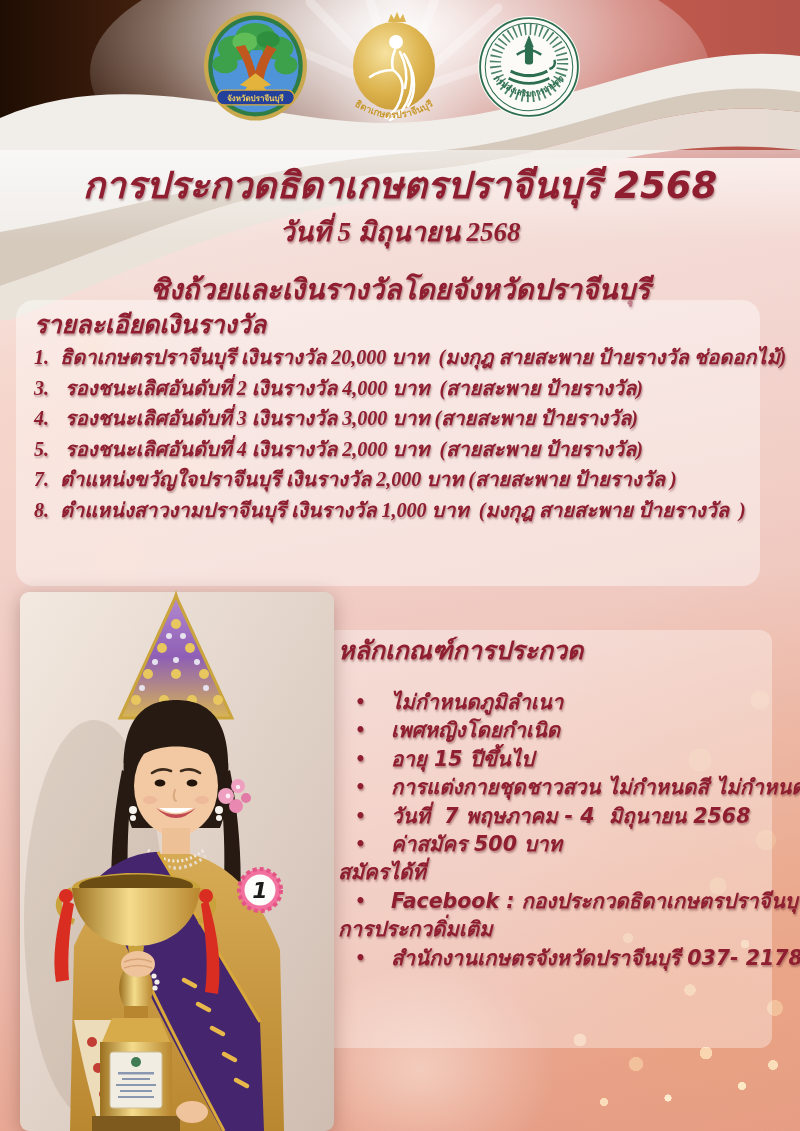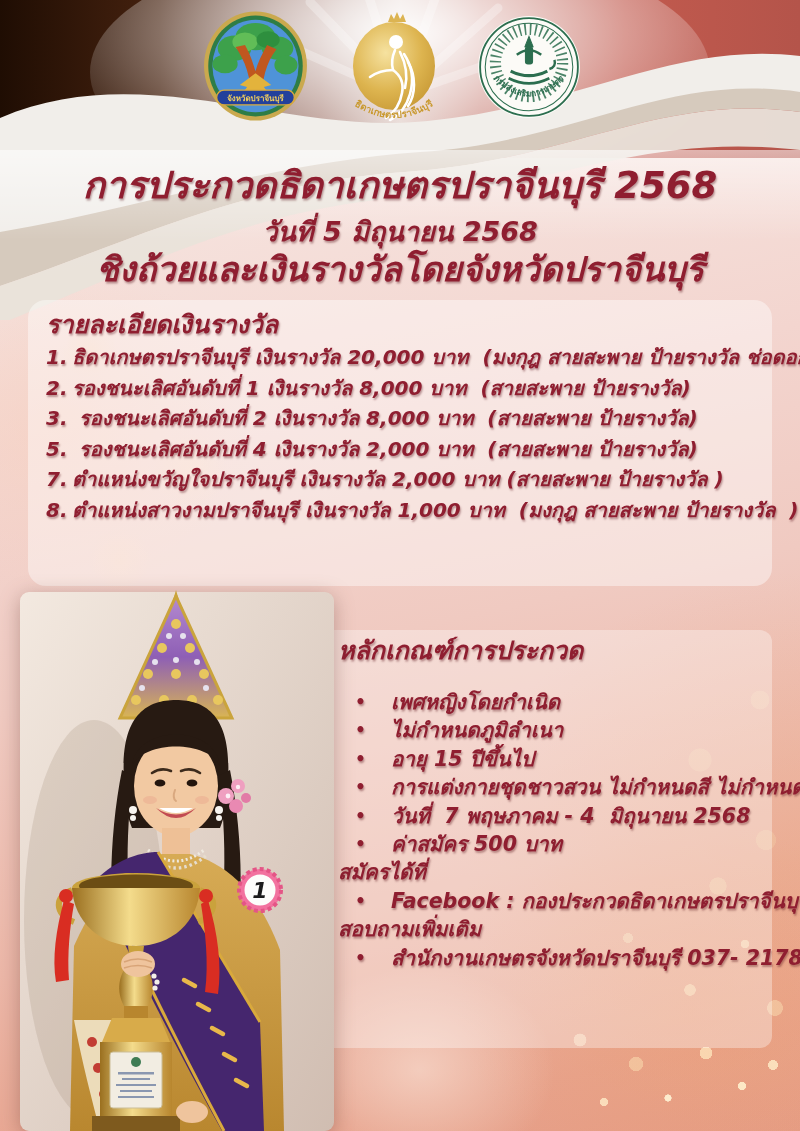--- a/index.html
+++ b/index.html
@@ -43,26 +43,26 @@
   .logo{position:absolute;}
   .logo-province{left:203px;top:10px;width:105px;height:112px;}
   .logo-pageant{left:336px;top:10px;width:116px;height:126px;}
   .logo-agri{left:476px;top:12px;width:106px;height:110px;}
 
   
   .red{color:var(--maroon);font-weight:bold;font-style:italic;
        text-shadow:1px 2px 2px rgba(93,22,31,.4);}
   .title-block{position:absolute;left:0;top:163px;width:800px;text-align:center;}
   .t-main{font-size:37px;line-height:1.25;}
-  .t-sub{font-size:27px;line-height:1.2;margin-top:7px;}
-  .t-sub2{font-size:34px;line-height:1.2;margin-top:0;}
-
-  .prize-panel{position:absolute;left:28px;top:300px;width:744px;height:286px;
+  .t-sub{font-size:27px;line-height:1.2;margin-top:7px;font-family:Liberation Serif, serif;}
+  .t-sub2{font-size:28px;line-height:1.2;margin-top:24px;}
+
+  .prize-panel{position:absolute;left:16px;top:300px;width:744px;height:286px;
       background:var(--panel);border-radius:18px;box-sizing:border-box;
-      padding:8px 16px 0 18px;}
+      padding:8px 16px 0 18px;font-family:Liberation Serif, serif;}
   .p-head{font-size:25px;line-height:34px;}
   .prize-item{font-size:20px;line-height:30.5px;white-space:pre;}
   .pnum{display:inline-block;min-width:26px;}
 
   .criteria-bg{position:absolute;left:30px;top:630px;width:742px;height:418px;
       background:rgba(255,255,255,0.34);border-radius:12px;}
   .criteria{position:absolute;left:338px;top:634px;width:440px;}
   .c-head{font-size:25px;line-height:34px;margin-bottom:20px;}
   .c-line{font-size:20.5px;line-height:28.4px;white-space:pre;}
   .c-line .dot{display:inline-block;width:36px;padding-left:17px;font-style:normal;
@@ -179,39 +179,39 @@
 
   <div class="title-block">
     <div class="red t-main">การประกวดธิดาเกษตรปราจีนบุรี 2568</div>
     <div class="red t-sub">วันที่ 5 มิถุนายน 2568</div>
     <div class="red t-sub2">ชิงถ้วยและเงินรางวัลโดยจังหวัดปราจีนบุรี</div>
   </div>
 
   <section class="prize-panel">
     <div class="red p-head">รายละเอียดเงินรางวัล</div>
     <div class="red prize-item"><span class="pnum">1.</span><span>ธิดาเกษตรปราจีนบุรี เงินรางวัล 20,000 บาท  (มงกุฎ สายสะพาย ป้ายรางวัล ช่อดอกไม้)</span></div>
-    <div class="red prize-item"><span class="pnum">2.</span><span>รองชนะเลิศอันดับที่ 1 เงินรางวัล 8,000 บาท  (สายสะพาย ป้ายรางวัล)</span></div>
-    <div class="red prize-item"><span class="pnum">3.</span><span> รองชนะเลิศอันดับที่ 2 เงินรางวัล 8,000 บาท  (สายสะพาย ป้ายรางวัล)</span></div>
+    <div class="red prize-item"><span class="pnum">3.</span><span> รองชนะเลิศอันดับที่ 2 เงินรางวัล 4,000 บาท  (สายสะพาย ป้ายรางวัล)</span></div>
+    <div class="red prize-item"><span class="pnum">4.</span><span> รองชนะเลิศอันดับที่ 3 เงินรางวัล 3,000 บาท (สายสะพาย ป้ายรางวัล)</span></div>
     <div class="red prize-item"><span class="pnum">5.</span><span> รองชนะเลิศอันดับที่ 4 เงินรางวัล 2,000 บาท  (สายสะพาย ป้ายรางวัล)</span></div>
     <div class="red prize-item"><span class="pnum">7.</span><span>ตำแหน่งขวัญใจปราจีนบุรี เงินรางวัล 2,000 บาท (สายสะพาย ป้ายรางวัล )</span></div>
     <div class="red prize-item"><span class="pnum">8.</span><span>ตำแหน่งสาวงามปราจีนบุรี เงินรางวัล 1,000 บาท  (มงกุฎ สายสะพาย ป้ายรางวัล  )</span></div>
   </section>
 
   <div class="criteria-bg"></div>
   <section class="criteria">
     <div class="red c-head">หลักเกณฑ์การประกวด</div>
+    <div class="red c-line b"><span class="dot">•</span><span>ไม่กำหนดภูมิลำเนา</span></div>
     <div class="red c-line b"><span class="dot">•</span><span>เพศหญิงโดยกำเนิด</span></div>
-    <div class="red c-line b"><span class="dot">•</span><span>ไม่กำหนดภูมิลำเนา</span></div>
     <div class="red c-line b"><span class="dot">•</span><span>อายุ 15 ปีขึ้นไป</span></div>
     <div class="red c-line b"><span class="dot">•</span><span>การแต่งกายชุดชาวสวน ไม่กำหนดสี ไม่กำหนดทรงผม</span></div>
     <div class="red c-line b"><span class="dot">•</span><span>วันที่  7 พฤษภาคม - 4  มิถุนายน 2568</span></div>
     <div class="red c-line b"><span class="dot">•</span><span>ค่าสมัคร 500 บาท</span></div>
     <div class="red c-line s"><span>สมัครได้ที่</span></div>
     <div class="red c-line b"><span class="dot">•</span><span>Facebook : กองประกวดธิดาเกษตรปราจีนบุรี</span></div>
-    <div class="red c-line s"><span>สอบถามเพิ่มเติม</span></div>
+    <div class="red c-line s"><span>การประกวดิ่มเติม</span></div>
     <div class="red c-line b"><span class="dot">•</span><span>สำนักงานเกษตรจังหวัดปราจีนบุรี 037- 217871-4</span></div>
   </section>
 
   <svg class="photo" viewBox="0 0 322 541">
     <defs>
       <linearGradient id="pbg" x1="0" y1="0" x2="1" y2="1">
         <stop offset="0" stop-color="#f3e9e0"></stop>
           <stop offset="1" stop-color="#d0bdb1"></stop>
       </linearGradient>
       <linearGradient id="goldDress" x1="0" y1="0" x2="0" y2="1">

